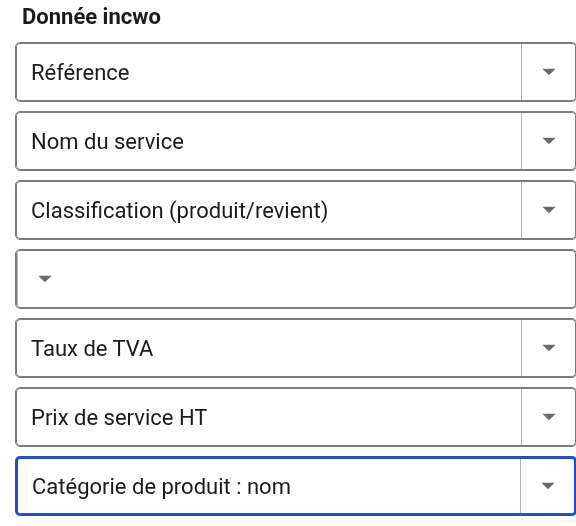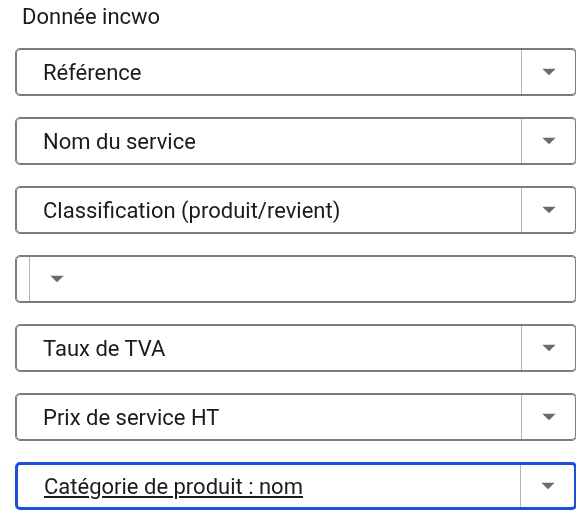--- a/index.html
+++ b/index.html
@@ -9,49 +9,47 @@
     font-family: -apple-system, BlinkMacSystemFont, "Segoe UI", Roboto, Helvetica, Arial, sans-serif;
     background: #fff;
     color: #1b1b1b;
   }
   .wrap {
     padding: 0 0 20px 16px;
     width: 576px;
   }
   .col-header {
     font-size: 22px;
-    font-weight: 400;
+    font-weight: 700;
     margin: 4px 0 14px 6px;
     color: #1b1b1b;
   }
   .row {
     height: 58px;
     display: flex;
     align-items: center;
     padding: 0;
     margin-bottom: 11px;
   }
   .select {
     position: relative;
     flex: 1 1 auto;
-    height: 46px;
+    height: 58px;
     border: 1px solid #7b7b7b;
     outline: 1px solid #7b7b7b;
     border-radius: 4px;
     display: flex;
     align-items: center;
     background: #fff;
     cursor: pointer;
-    padding-left: 12px;
   }
   .select.focused {
     border: 2px solid #1f4fd6;
     outline: 2px solid #1f4fd6;
     outline-offset: -1px;
-    text-decoration: underline;
   }
   .select-label {
     flex: 1 1 auto;
     padding: 0 14px;
     font-size: 22px;
     color: #1b1b1b;
     white-space: nowrap;
     overflow: hidden;
     text-overflow: ellipsis;
   }

